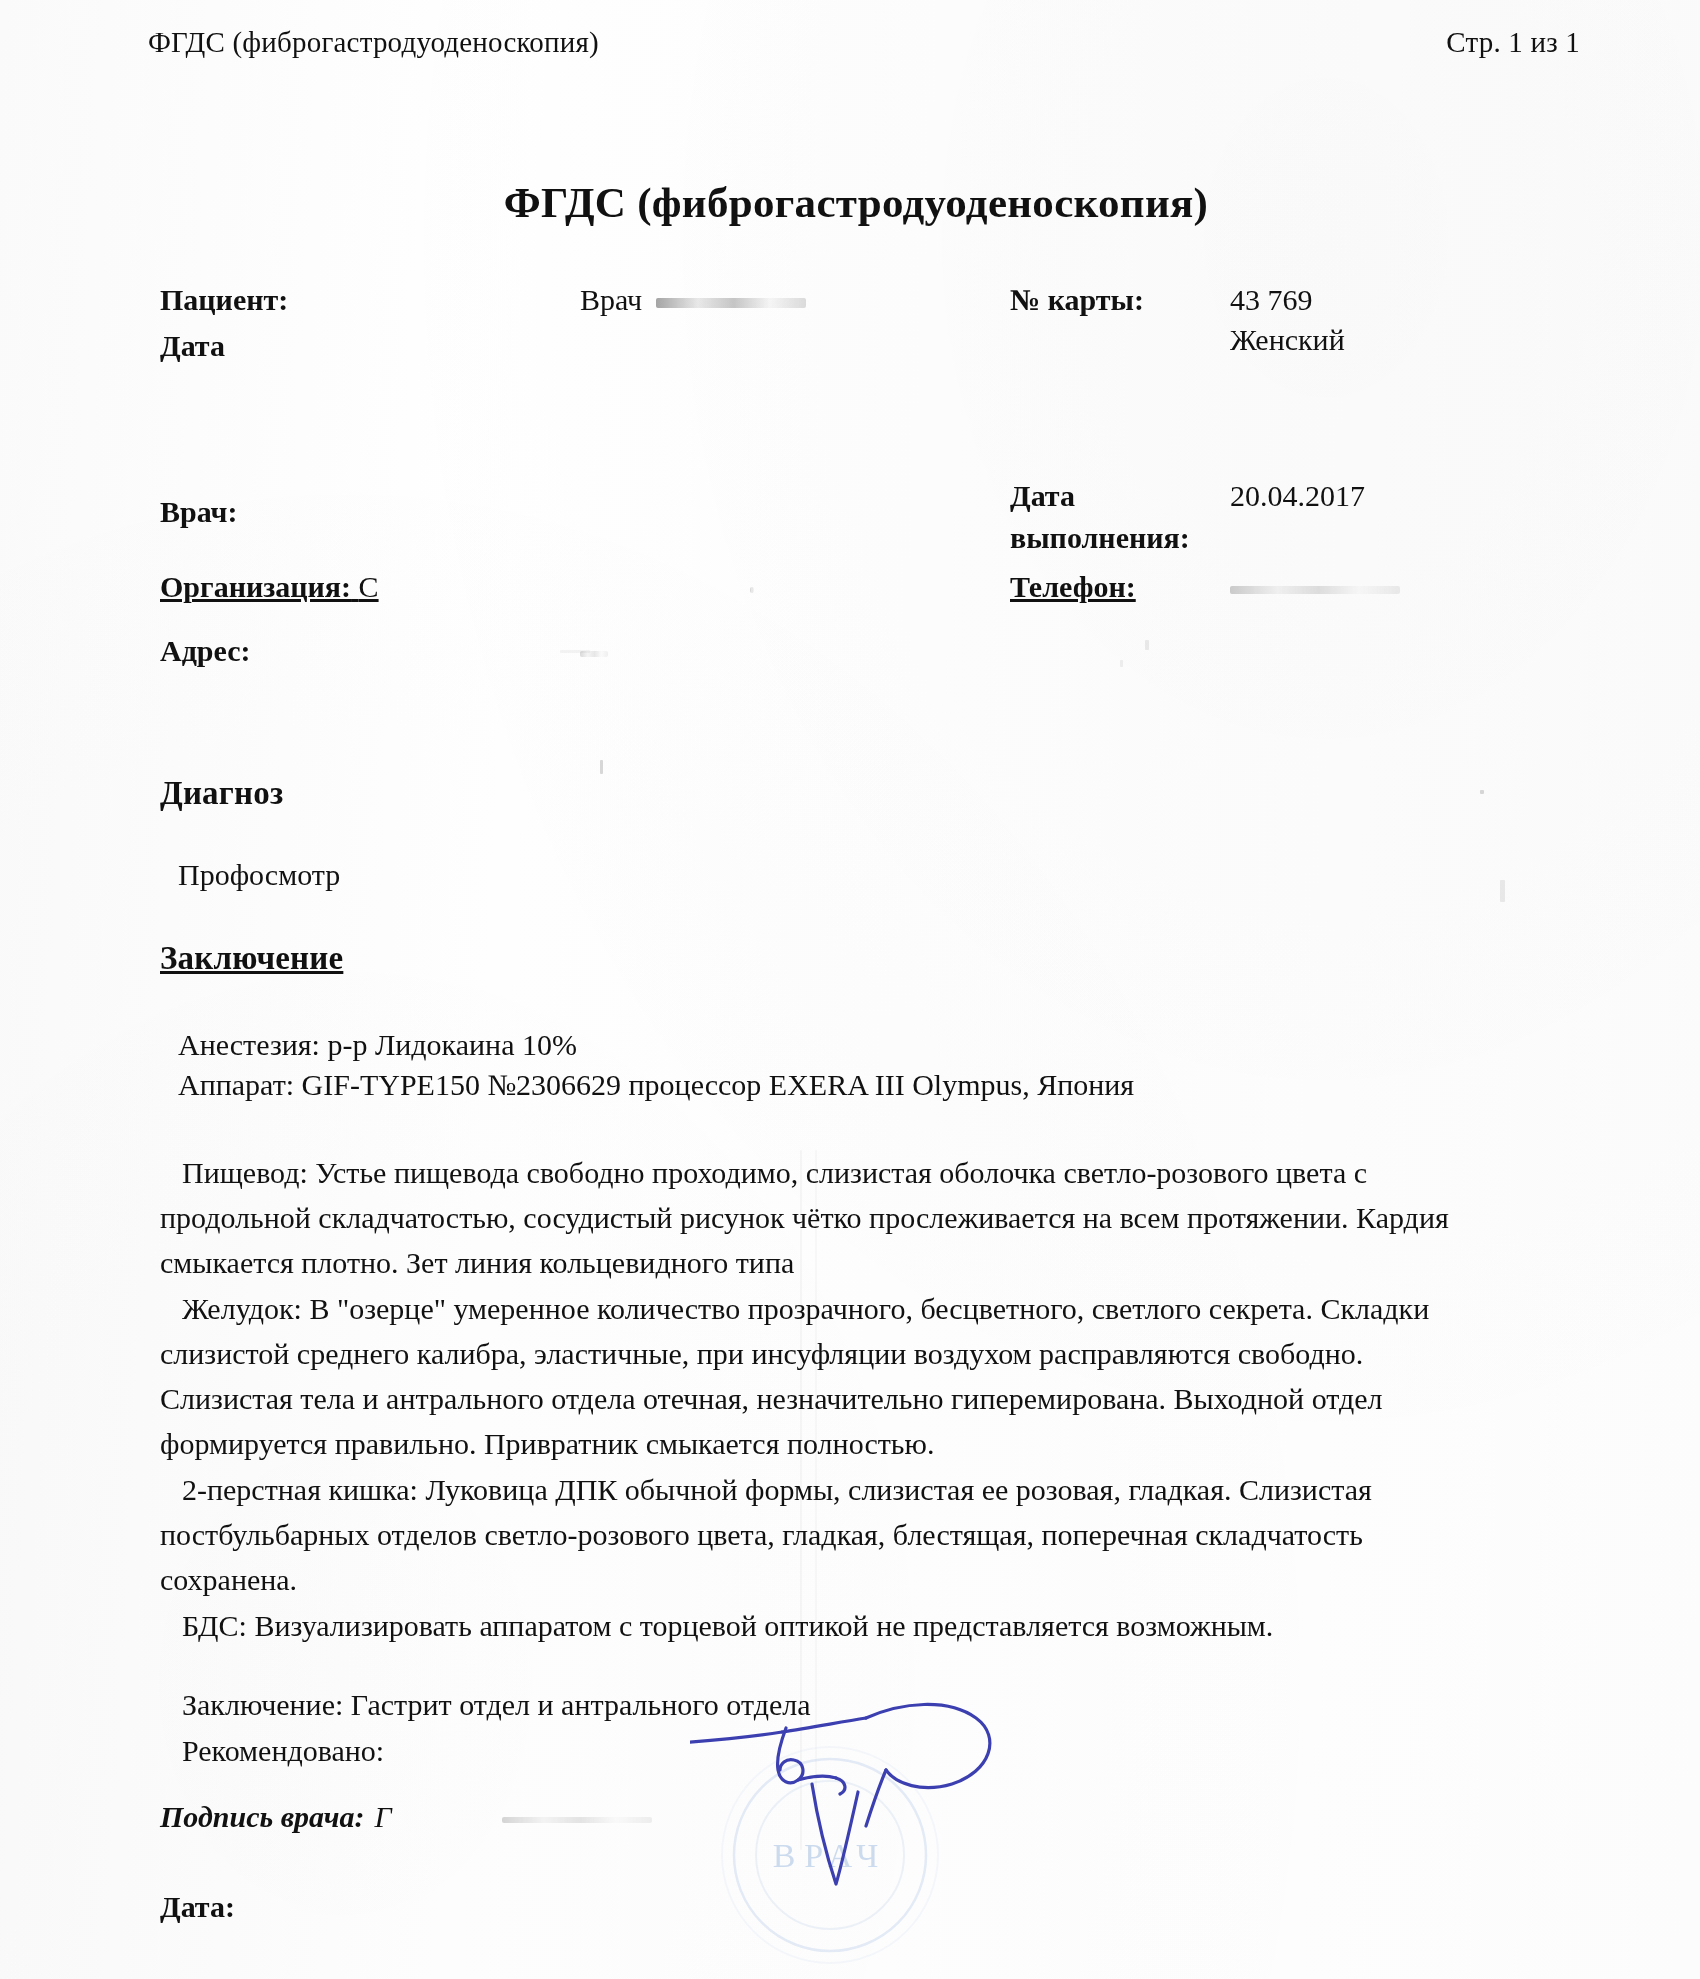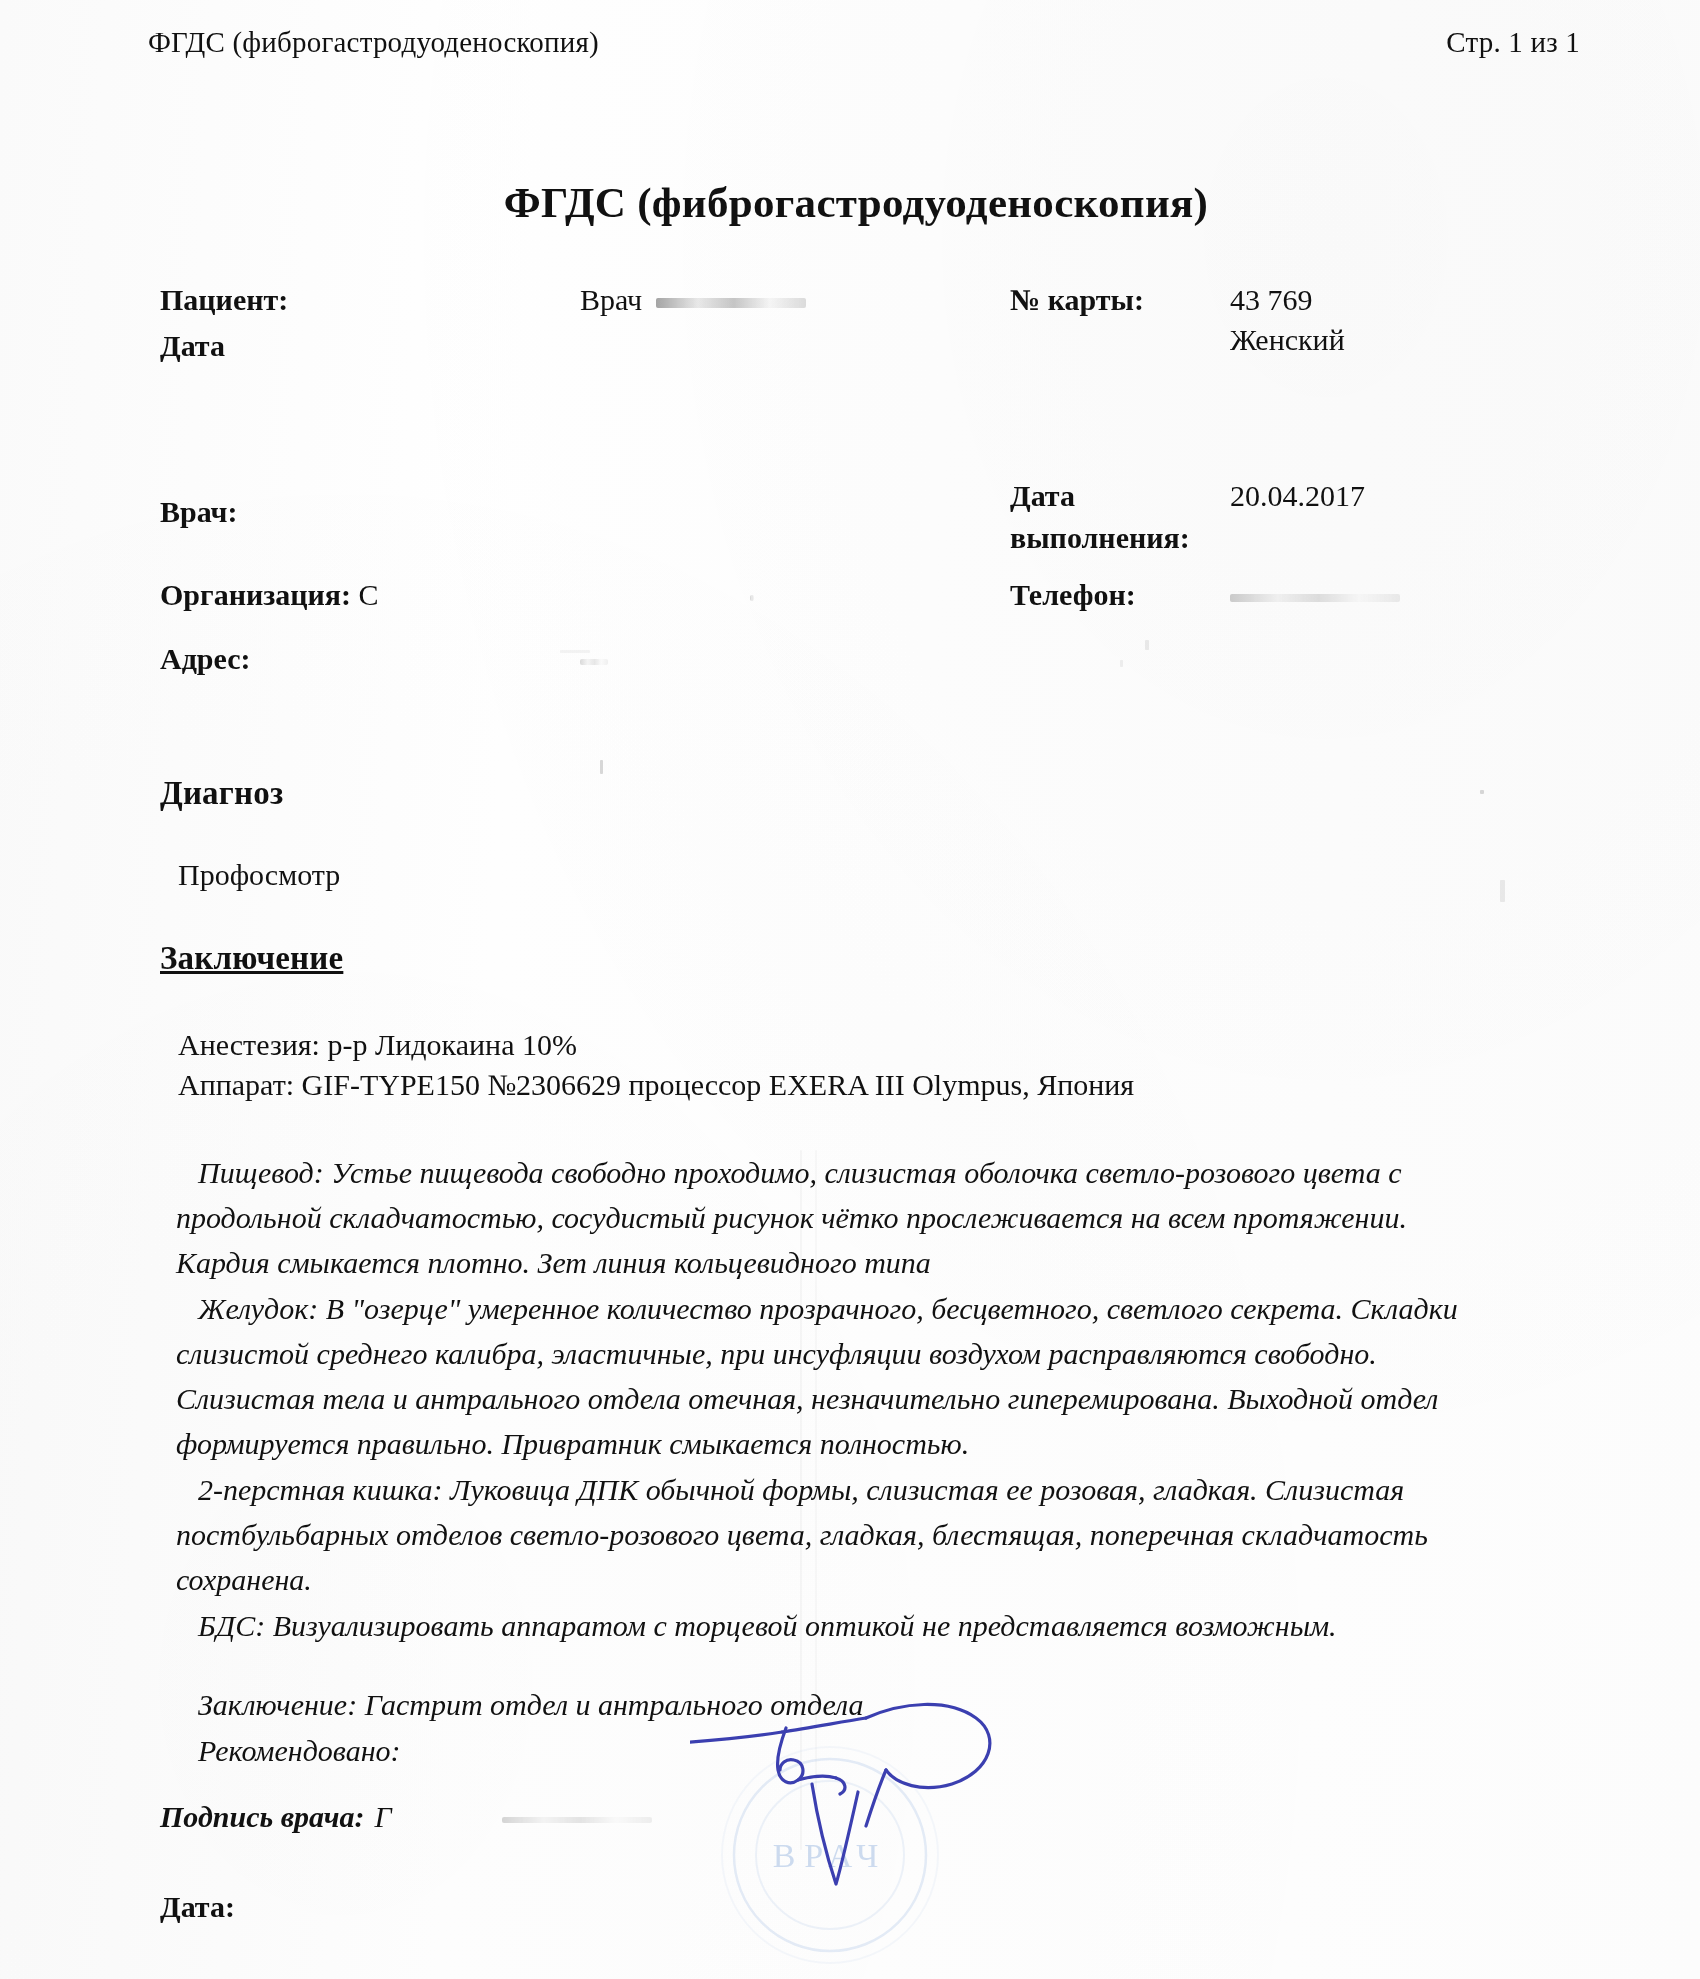--- a/index.html
+++ b/index.html
@@ -116,26 +116,25 @@
   }
   .sec-body {
     position: absolute;
     left: 178px;
     font-size: 30px;
     line-height: 1.34;
   }
 
   .para-block {
     position: absolute;
-    left: 176px;
+    left: 160px;
     width: 1300px;
     font-size: 30px;
     line-height: 1.5;
     text-align: left;
-    font-style: italic;
   }
   .para {
     text-indent: 22px;
     margin: 0 0 1px 0;
   }
 
   
   .foot-row {
     position: absolute;
     left: 160px;
@@ -232,21 +231,21 @@
         <div class="m-value c-val2" style="margin-top:-16px;">20.04.2017</div>
       </div>
 
       <div class="meta-row" style="margin-top:-14px;">
         <div class="c-lab"></div>
         <div class="c-val"></div>
         <div class="m-label c-lab2">выполнения:</div>
         <div class="c-val2"></div>
       </div>
 
-      <div class="meta-row" style="margin-top:18px;">
+      <div class="meta-row" style="margin-top:10px;text-decoration:underline;">
         <div class="m-label c-lab">
           <span>Организация:</span>
           <span style="font-weight:normal;">С</span>
         </div>
         <div class="m-value c-val">
           <span class="redact thin" style="width:4px; margin-left:170px;"></span>
         </div>
         <div class="m-label c-lab2">Телефон:</div>
         <div class="m-value c-val2">
           <span class="redact" style="width:170px; height:8px; opacity:.55;"></span>

